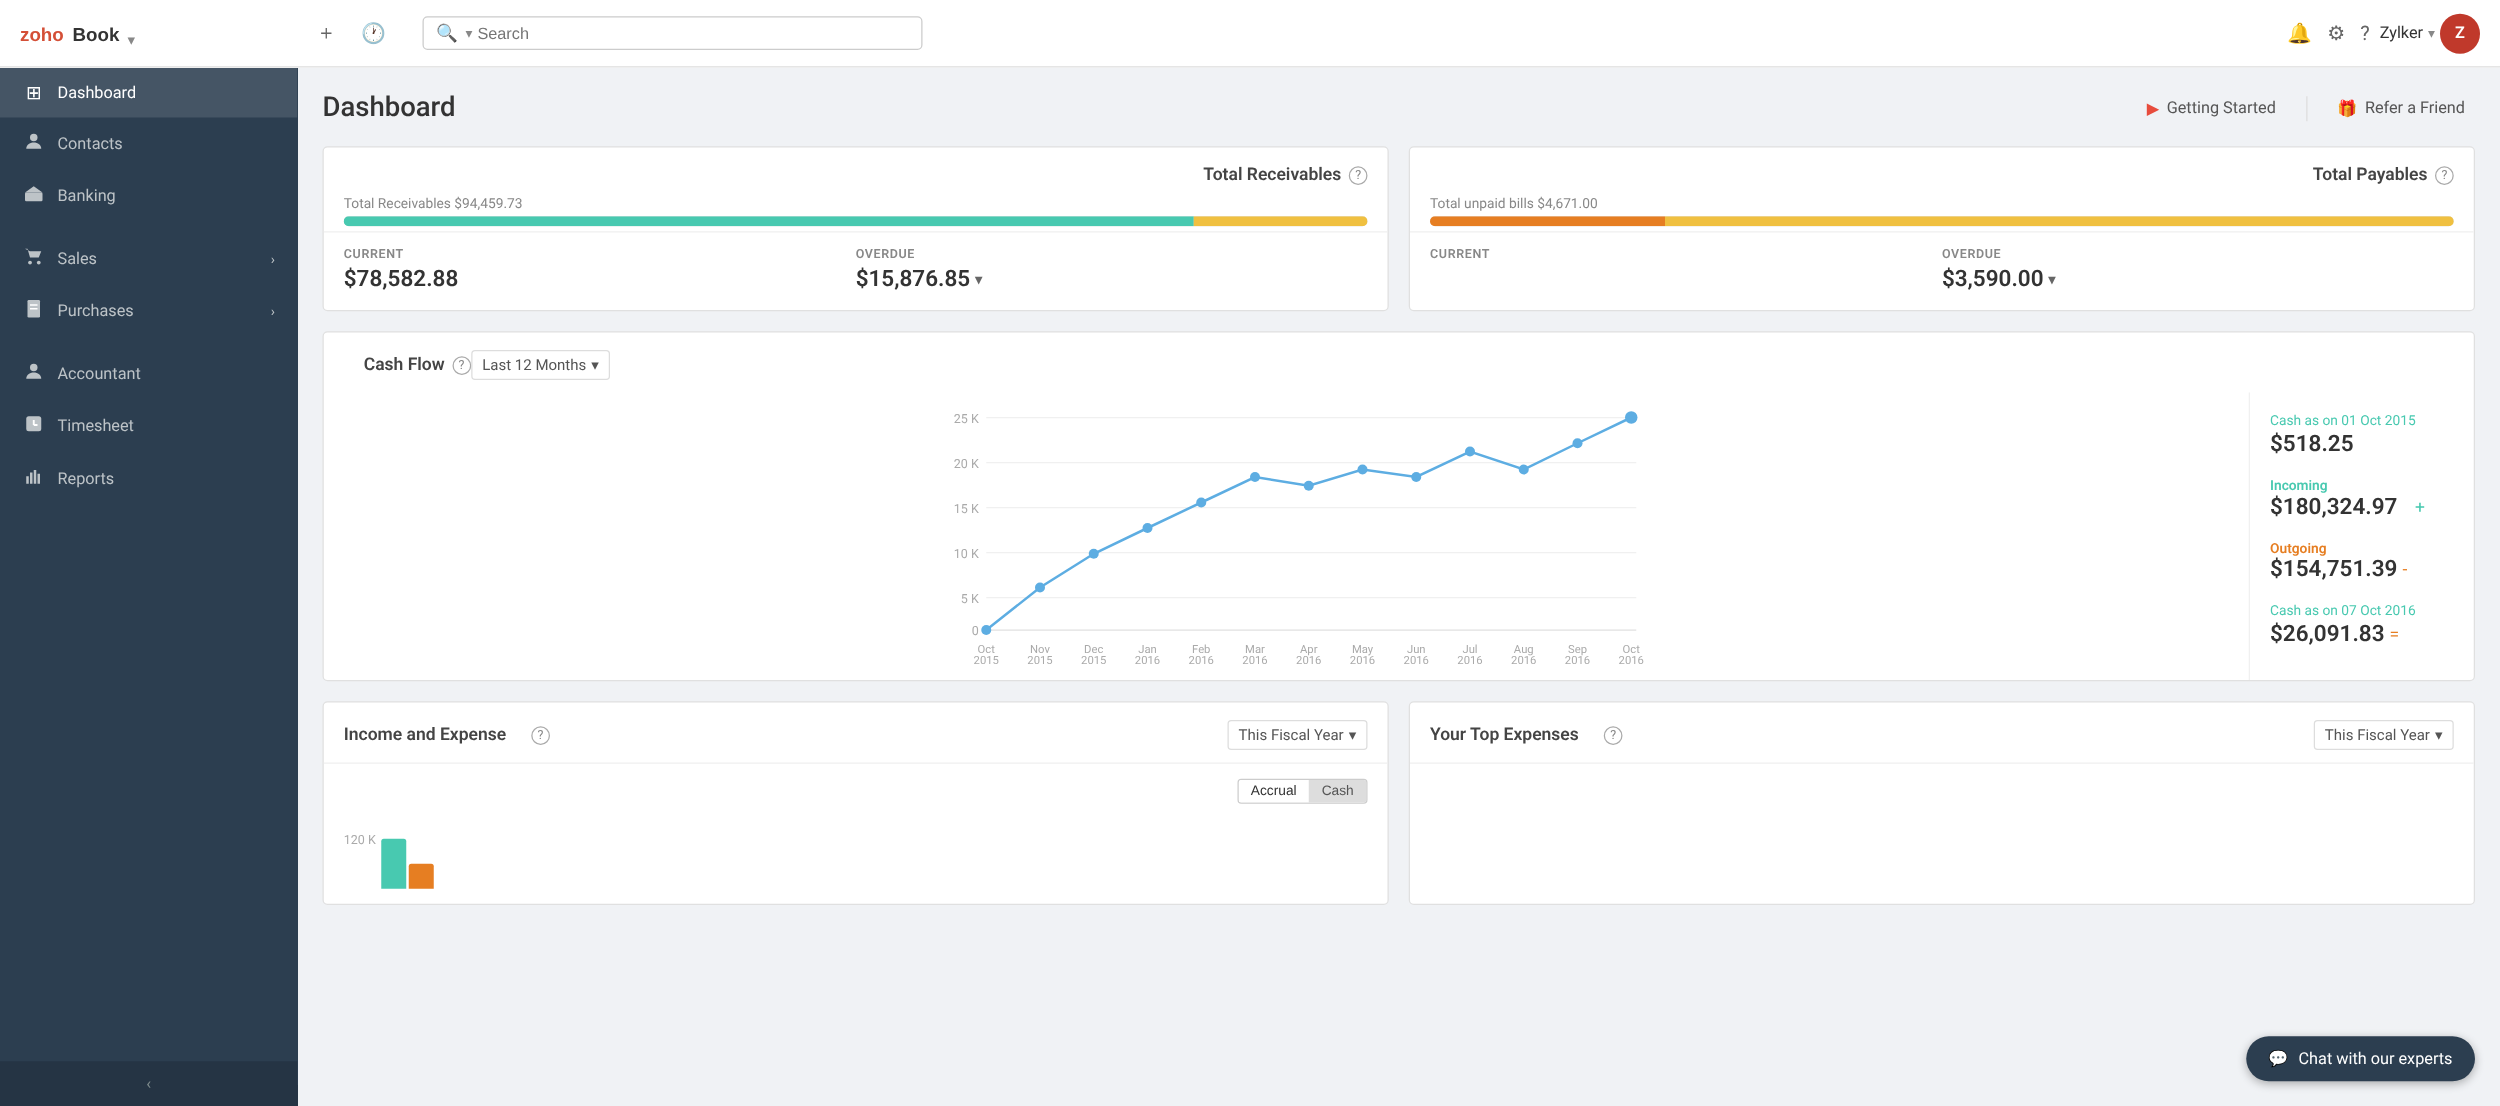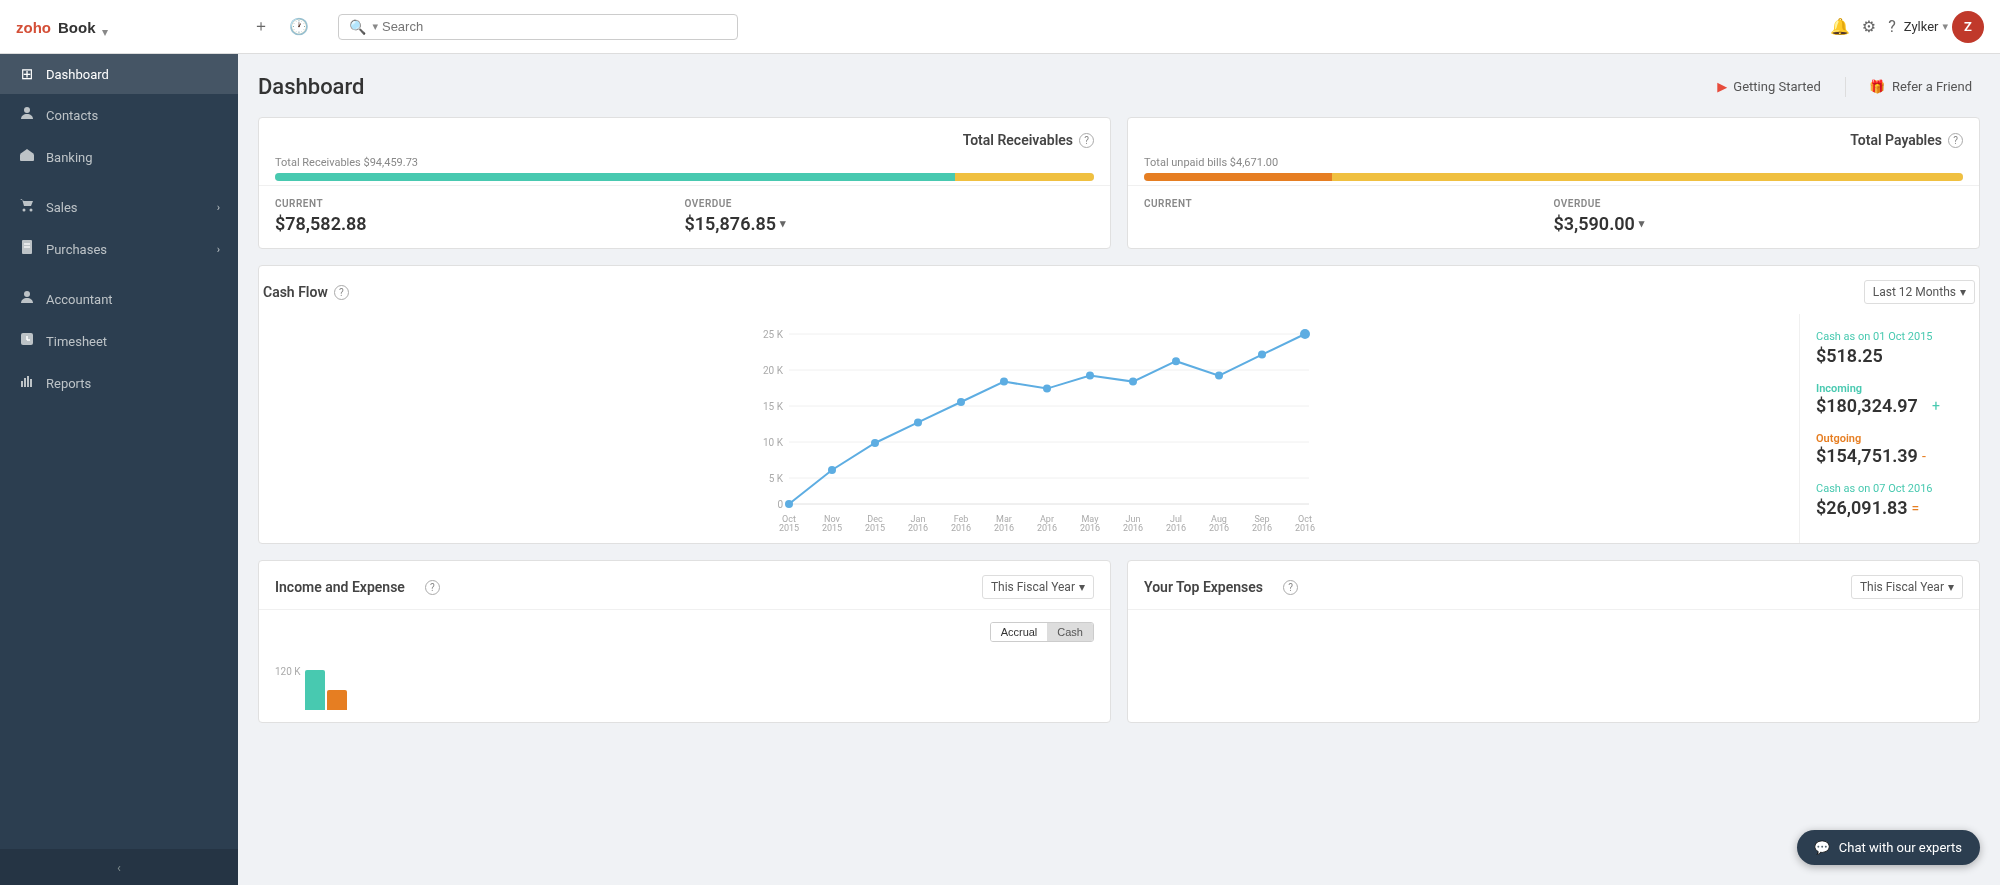--- a/index.html
+++ b/index.html
@@ -114,22 +114,22 @@
     .metric-label { font-size: 10px; font-weight: 600; color: #888; text-transform: uppercase; letter-spacing: 0.5px; margin-bottom: 4px; }
     .metric-value { font-size: 18px; font-weight: 600; color: #333; display: flex; align-items: center; gap: 4px; }
     .metric-dropdown { color: #666; font-size: 11px; cursor: pointer; }
 
     
     .cashflow-card {
       background: #fff; border-radius: 4px; border: 1px solid #e0e0e0;
       margin-bottom: 16px;
     }
     .cashflow-header {
-      padding: 14px 4px 10px;
-      display: flex; align-items: center; justify-content: space-between;
+      padding: 14px 32px 10px;
+      display: flex; align-items: center; 
     }
     .cashflow-title-row { display: flex; align-items: center; gap: 6px; }
     .cashflow-body { display: flex; }
     .chart-area { flex: 1; padding: 10px 16px 16px; min-height: 220px; position: relative; }
     .chart-stats {
       width: 180px; padding: 16px; border-left: 1px solid #f0f0f0;
       display: flex; flex-direction: column; gap: 16px;
     }
     .stat-group { }
     .stat-value { font-size: 18px; font-weight: 600; color: #333; }

